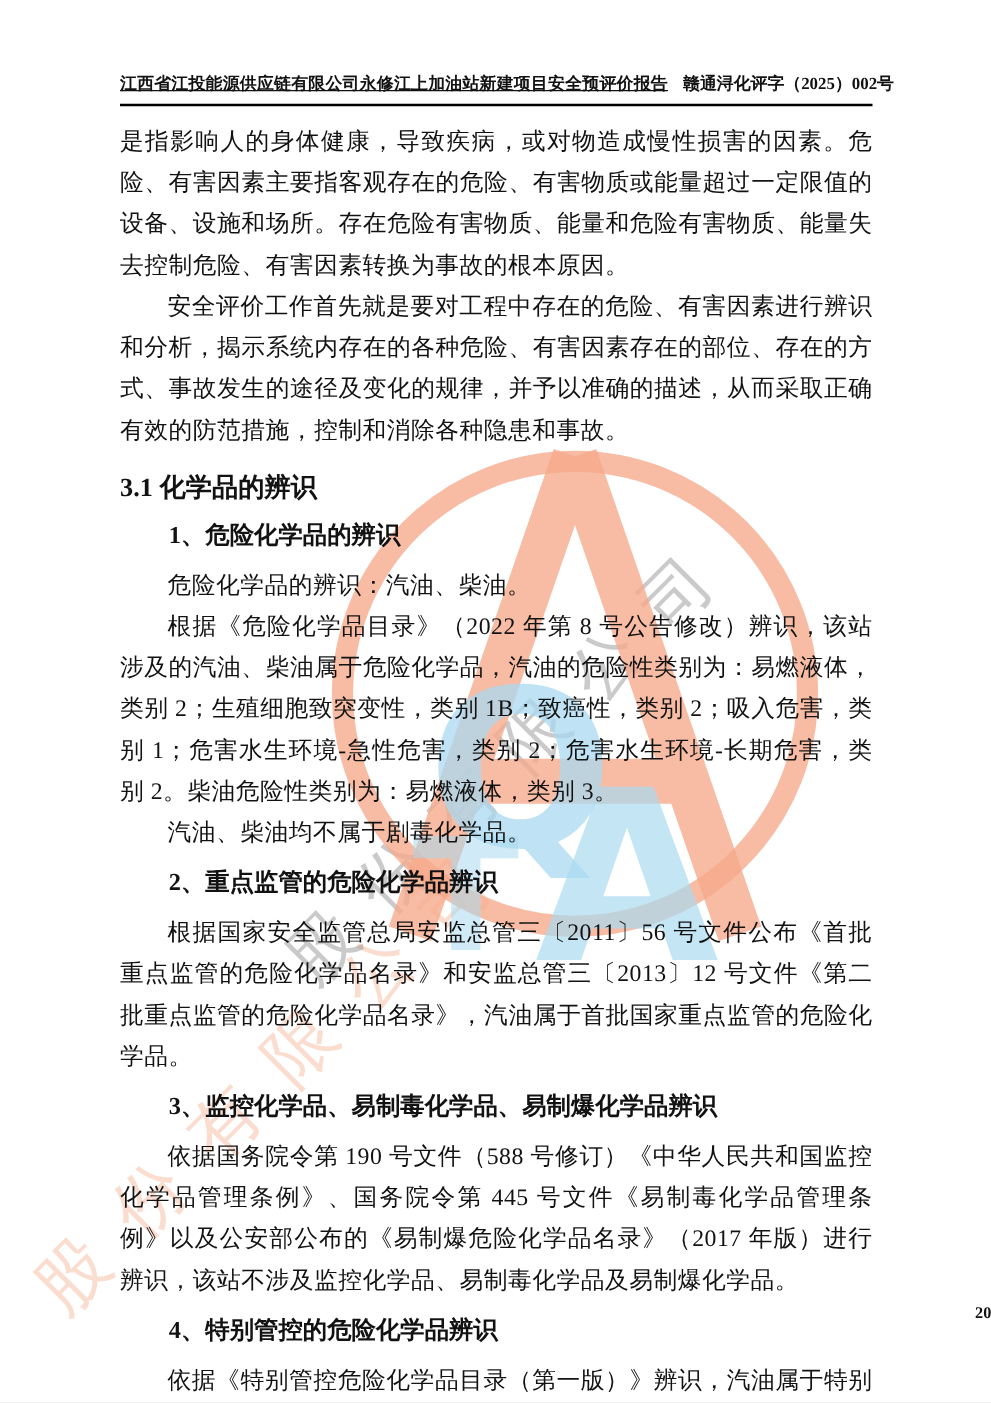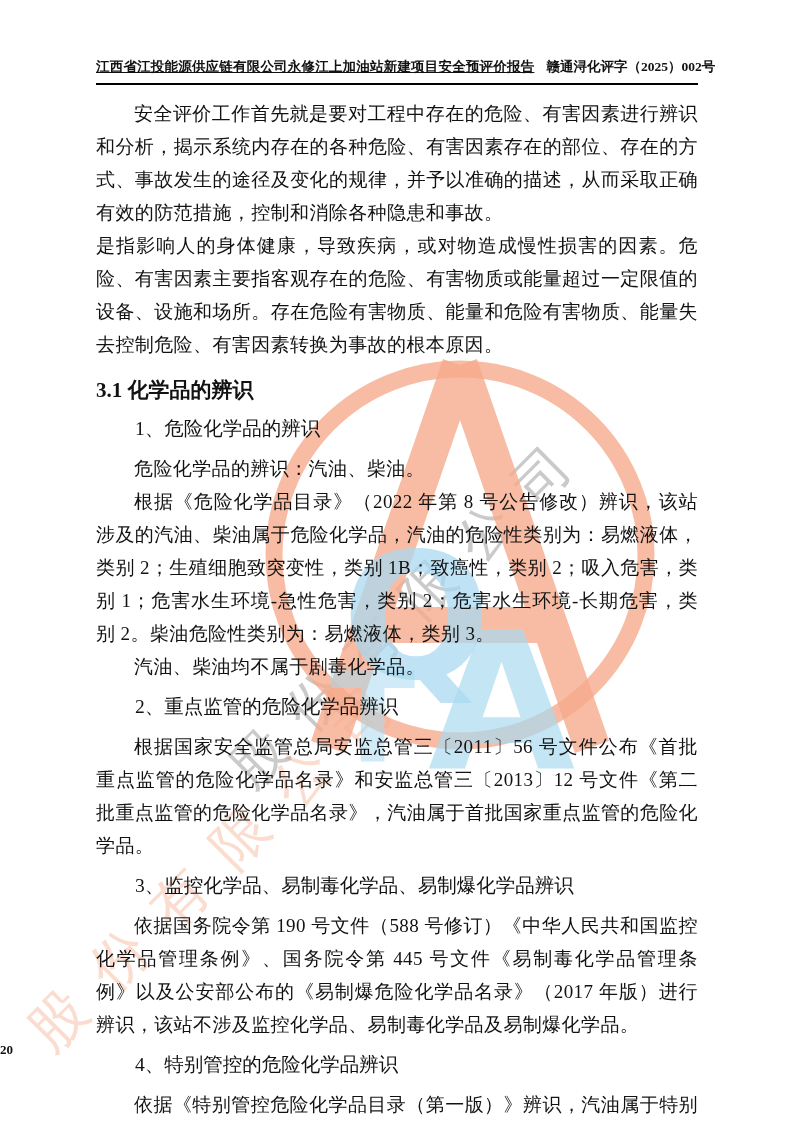--- a/index.html
+++ b/index.html
@@ -39,29 +39,29 @@
   .indent{text-indent:2em;}
   .h1{
     margin:14px 0 8px 0;
     font-size:21px;
     font-weight:bold;
     line-height:30px;
   }
   .h2{
     margin:9px 0 8px 0;
     font-size:19.5px;
-    font-weight:normal;
+    font-weight:bold;
     line-height:30px;
     text-indent:2em;
   }
   .page-footer{
     position:absolute;
     left:0;right:0;
     bottom:64px;
-    text-align:left;
+    text-align:right;
     font-size:13px;
     font-weight:bold;
   }
   
   .watermark{
     position:absolute;
     left:0;top:0;width:793px;height:1122px;
     pointer-events:none;
     mix-blend-mode:multiply;
   }
@@ -116,22 +116,22 @@
   </div>
 
   <div class="content">
 
     <div class="doc-header">
       <span class="left">江西省江投能源供应链有限公司永修江上加油站新建项目安全预评价报告</span>
       <span class="right">赣通浔化评字（2025）002号</span>
     </div>
 
     <div class="body-text">
+      <p class="body-p">是指影响人的身体健康，导致疾病，或对物造成慢性损害的因素。危险、有害因素主要指客观存在的危险、有害物质或能量超过一定限值的设备、设施和场所。存在危险有害物质、能量和危险有害物质、能量失去控制危险、有害因素转换为事故的根本原因。</p>
       <p class="body-p indent">安全评价工作首先就是要对工程中存在的危险、有害因素进行辨识和分析，揭示系统内存在的各种危险、有害因素存在的部位、存在的方式、事故发生的途径及变化的规律，并予以准确的描述，从而采取正确有效的防范措施，控制和消除各种隐患和事故。</p>
-      <p class="body-p">是指影响人的身体健康，导致疾病，或对物造成慢性损害的因素。危险、有害因素主要指客观存在的危险、有害物质或能量超过一定限值的设备、设施和场所。存在危险有害物质、能量和危险有害物质、能量失去控制危险、有害因素转换为事故的根本原因。</p>
 
       <div class="h1">3.1 化学品的辨识</div>
 
       <div class="h2">1、危险化学品的辨识</div>
       <p class="body-p indent">危险化学品的辨识：汽油、柴油。</p>
       <p class="body-p indent">根据《危险化学品目录》（2022 年第 8 号公告修改）辨识，该站涉及的汽油、柴油属于危险化学品，汽油的危险性类别为：易燃液体，类别 2；生殖细胞致突变性，类别 1B；致癌性，类别 2；吸入危害，类别 1；危害水生环境-急性危害，类别 2；危害水生环境-长期危害，类别 2。柴油危险性类别为：易燃液体，类别 3。</p>
       <p class="body-p indent">汽油、柴油均不属于剧毒化学品。</p>
 
       <div class="h2">2、重点监管的危险化学品辨识</div>
       <p class="body-p indent">根据国家安全监管总局安监总管三〔2011〕56 号文件公布《首批重点监管的危险化学品名录》和安监总管三〔2013〕12 号文件《第二批重点监管的危险化学品名录》，汽油属于首批国家重点监管的危险化学品。</p>

